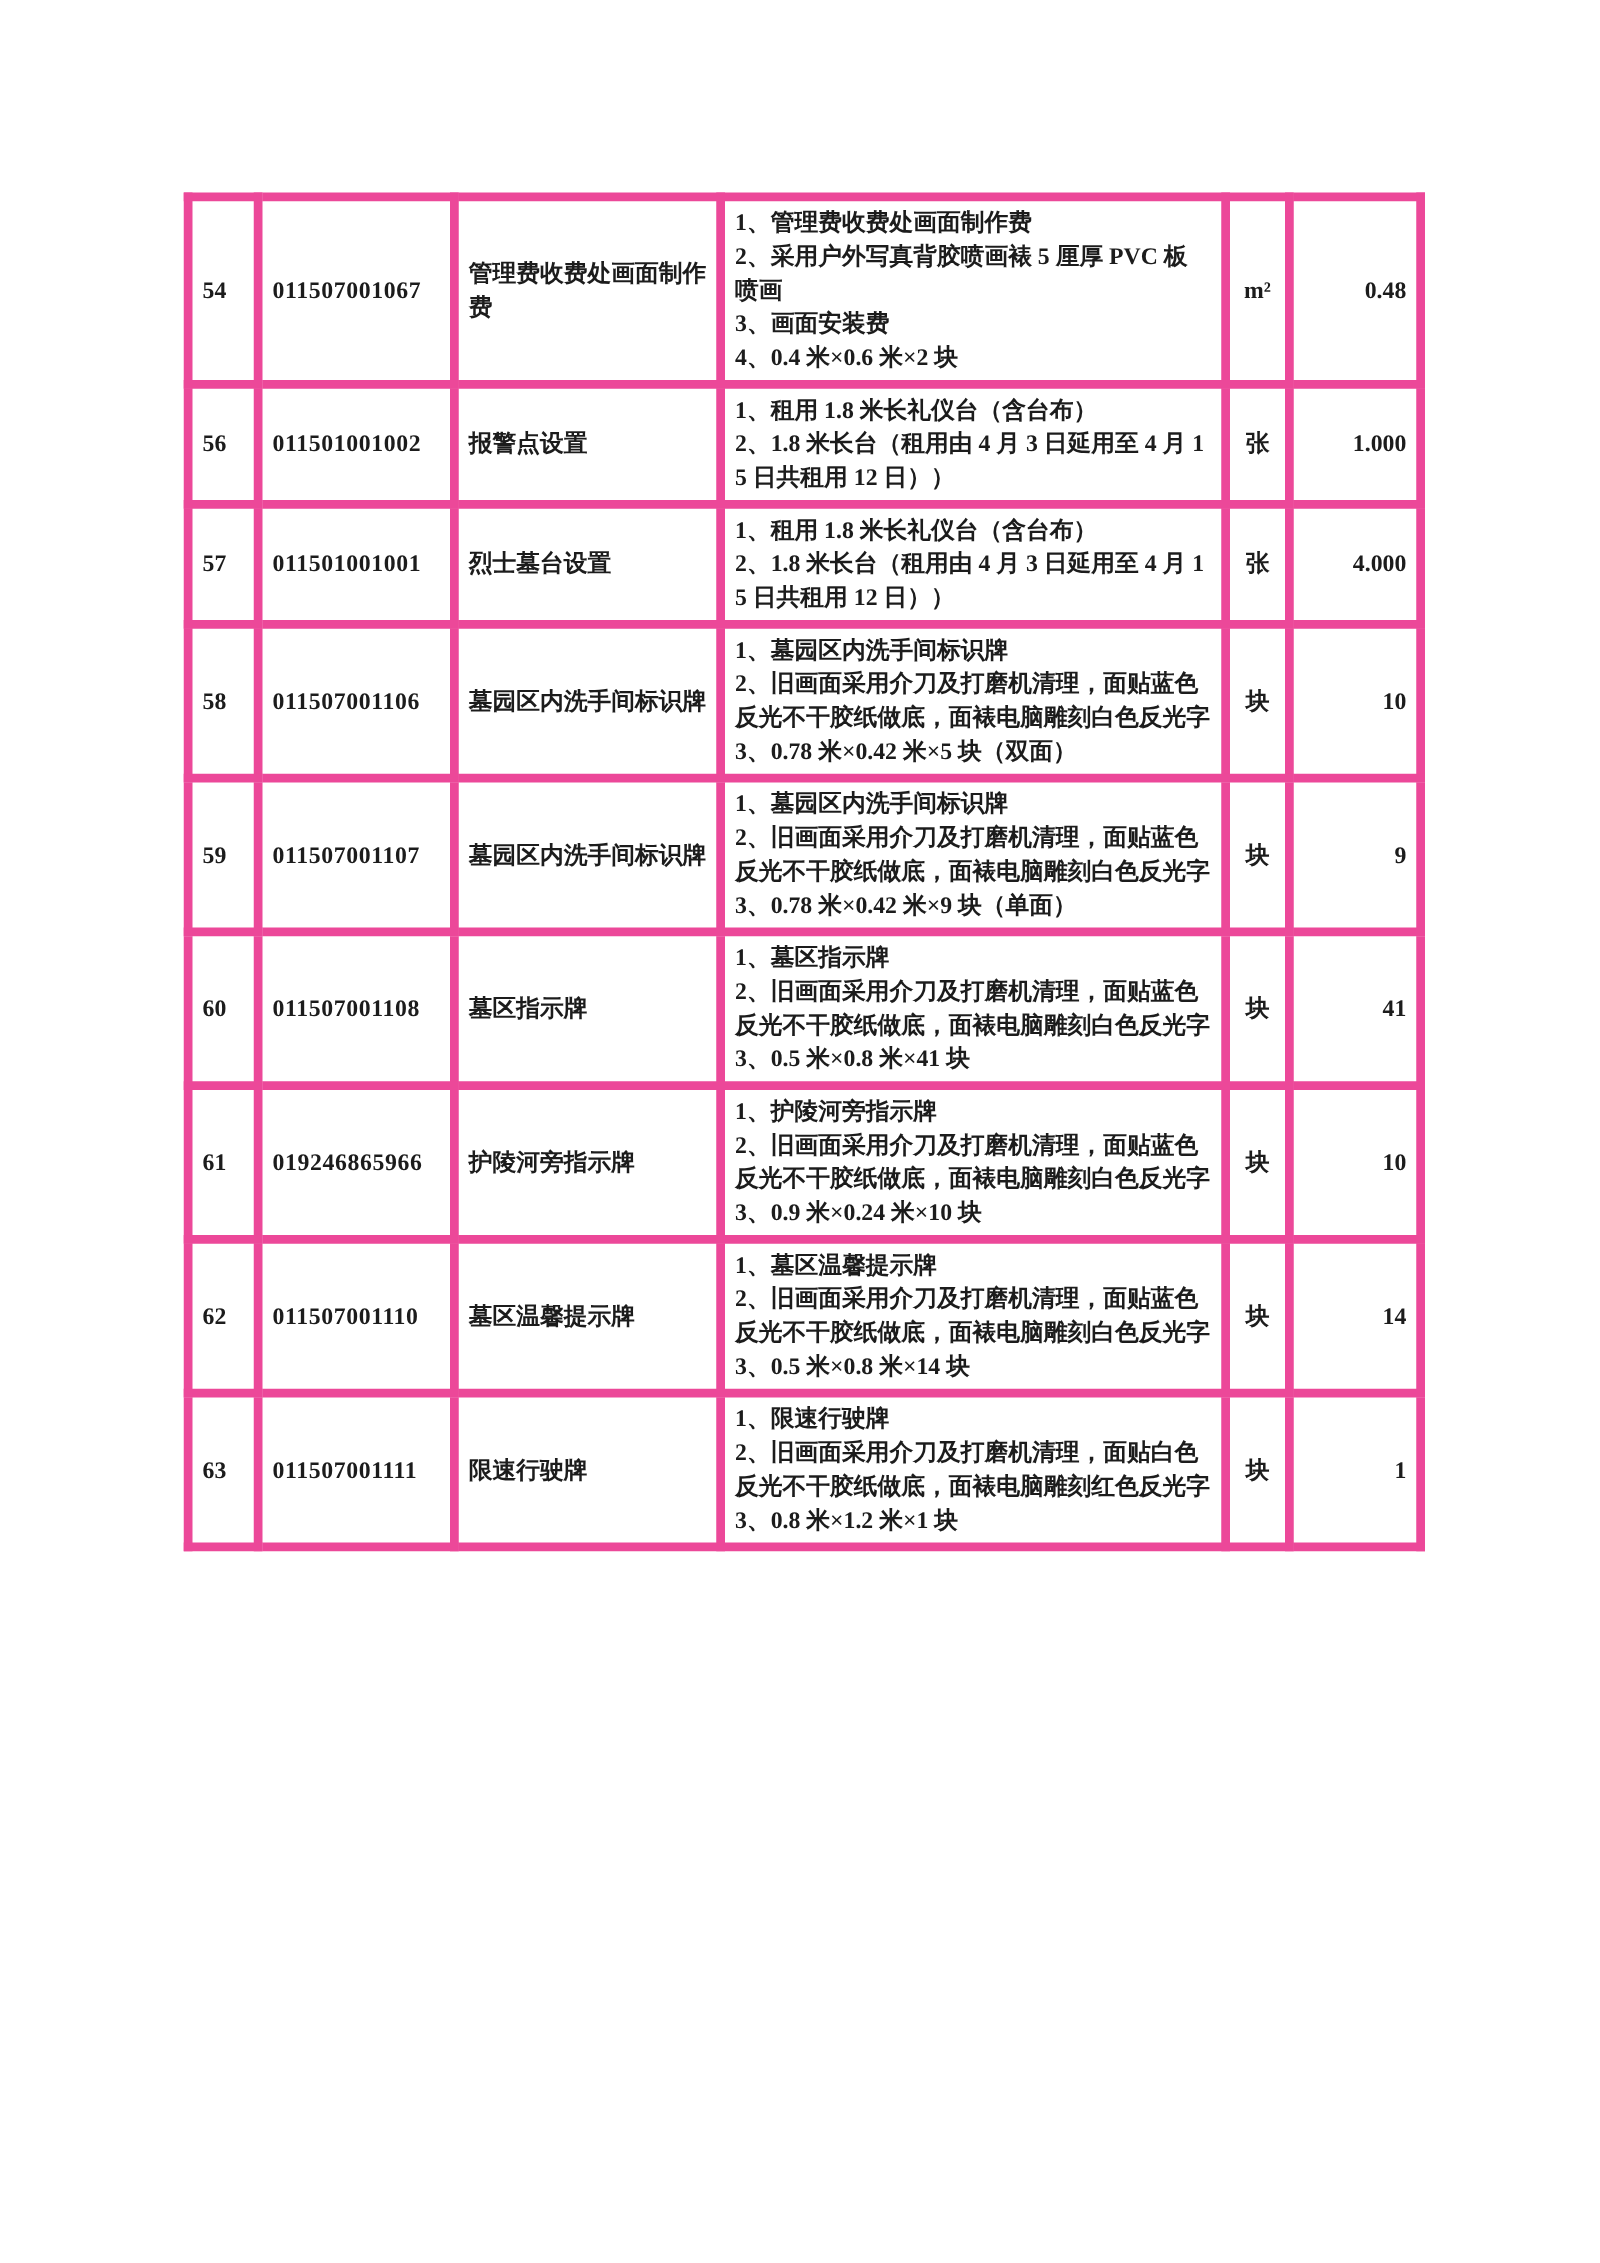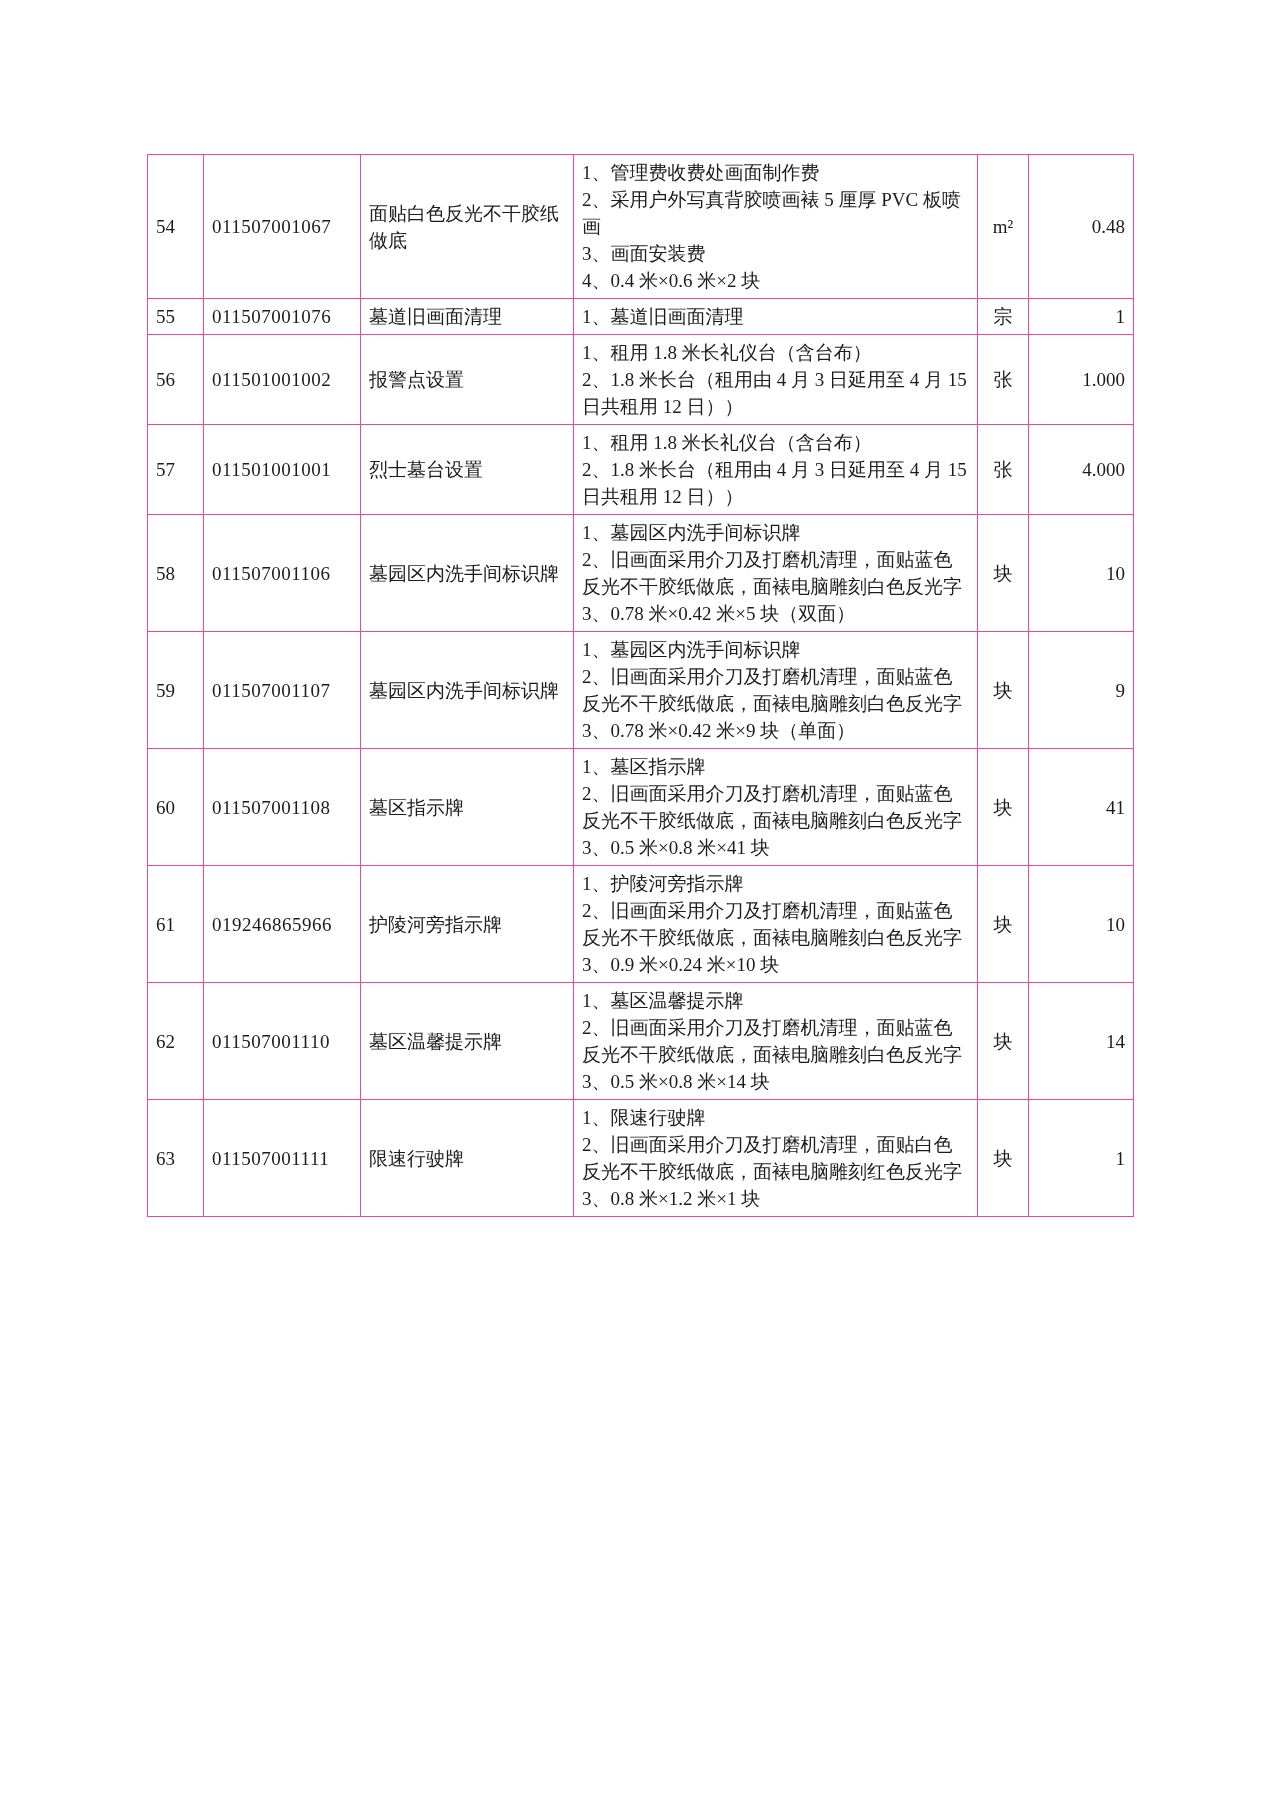--- a/index.html
+++ b/index.html
@@ -19,25 +19,26 @@
     position: absolute;
     left: 147px;
     top: 154px;
     width: 986px;
     border-collapse: collapse;
     table-layout: fixed;
     font-size: 19px;
     color: #1c1c1c;
   }
   table.boq td {
-    border: 1px solid #ec4899;
+    border: 7px solid #ec4899;
     line-height: 27px;
     padding: 4px 8px;
     vertical-align: middle;
     word-break: break-all;
+    font-weight: bold;
   }
   td.c-no   { text-align: left; }
   td.c-code { text-align: left; letter-spacing: 0.5px; }
   td.c-name { text-align: left; padding: 4px 44px 4px 13px; }
   td.c-desc { text-align: left; white-space: pre-line; padding: 4px 40px 4px 13px; }
   td.c-unit { text-align: center; }
   td.c-qty  { text-align: right; }
 </style>
 </head>
 <body>
@@ -49,35 +50,27 @@
       <col style="width:157px">
       <col style="width:213px">
       <col style="width:404px">
       <col style="width:51px">
       <col style="width:105px">
     </colgroup>
     <tbody>
       <tr>
         <td class="c-no">54</td>
         <td class="c-code">011507001067</td>
-        <td class="c-name">面贴白色反光不干胶纸做底</td>
+        <td class="c-name">管理费收费处画面制作费</td>
         <td class="c-desc">1、管理费收费处画面制作费
 2、采用户外写真背胶喷画裱 5 厘厚 PVC 板喷画
 3、画面安装费
 4、0.4 米×0.6 米×2 块</td>
         <td class="c-unit">m²</td>
         <td class="c-qty">0.48</td>
-      </tr>
-      <tr>
-        <td class="c-no">55</td>
-        <td class="c-code">011507001076</td>
-        <td class="c-name">墓道旧画面清理</td>
-        <td class="c-desc">1、墓道旧画面清理</td>
-        <td class="c-unit">宗</td>
-        <td class="c-qty">1</td>
       </tr>
       <tr>
         <td class="c-no">56</td>
         <td class="c-code">011501001002</td>
         <td class="c-name">报警点设置</td>
         <td class="c-desc">1、租用 1.8 米长礼仪台（含台布）
 2、1.8 米长台（租用由 4 月 3 日延用至 4 月 15 日共租用 12 日））</td>
         <td class="c-unit">张</td>
         <td class="c-qty">1.000</td>
       </tr>

